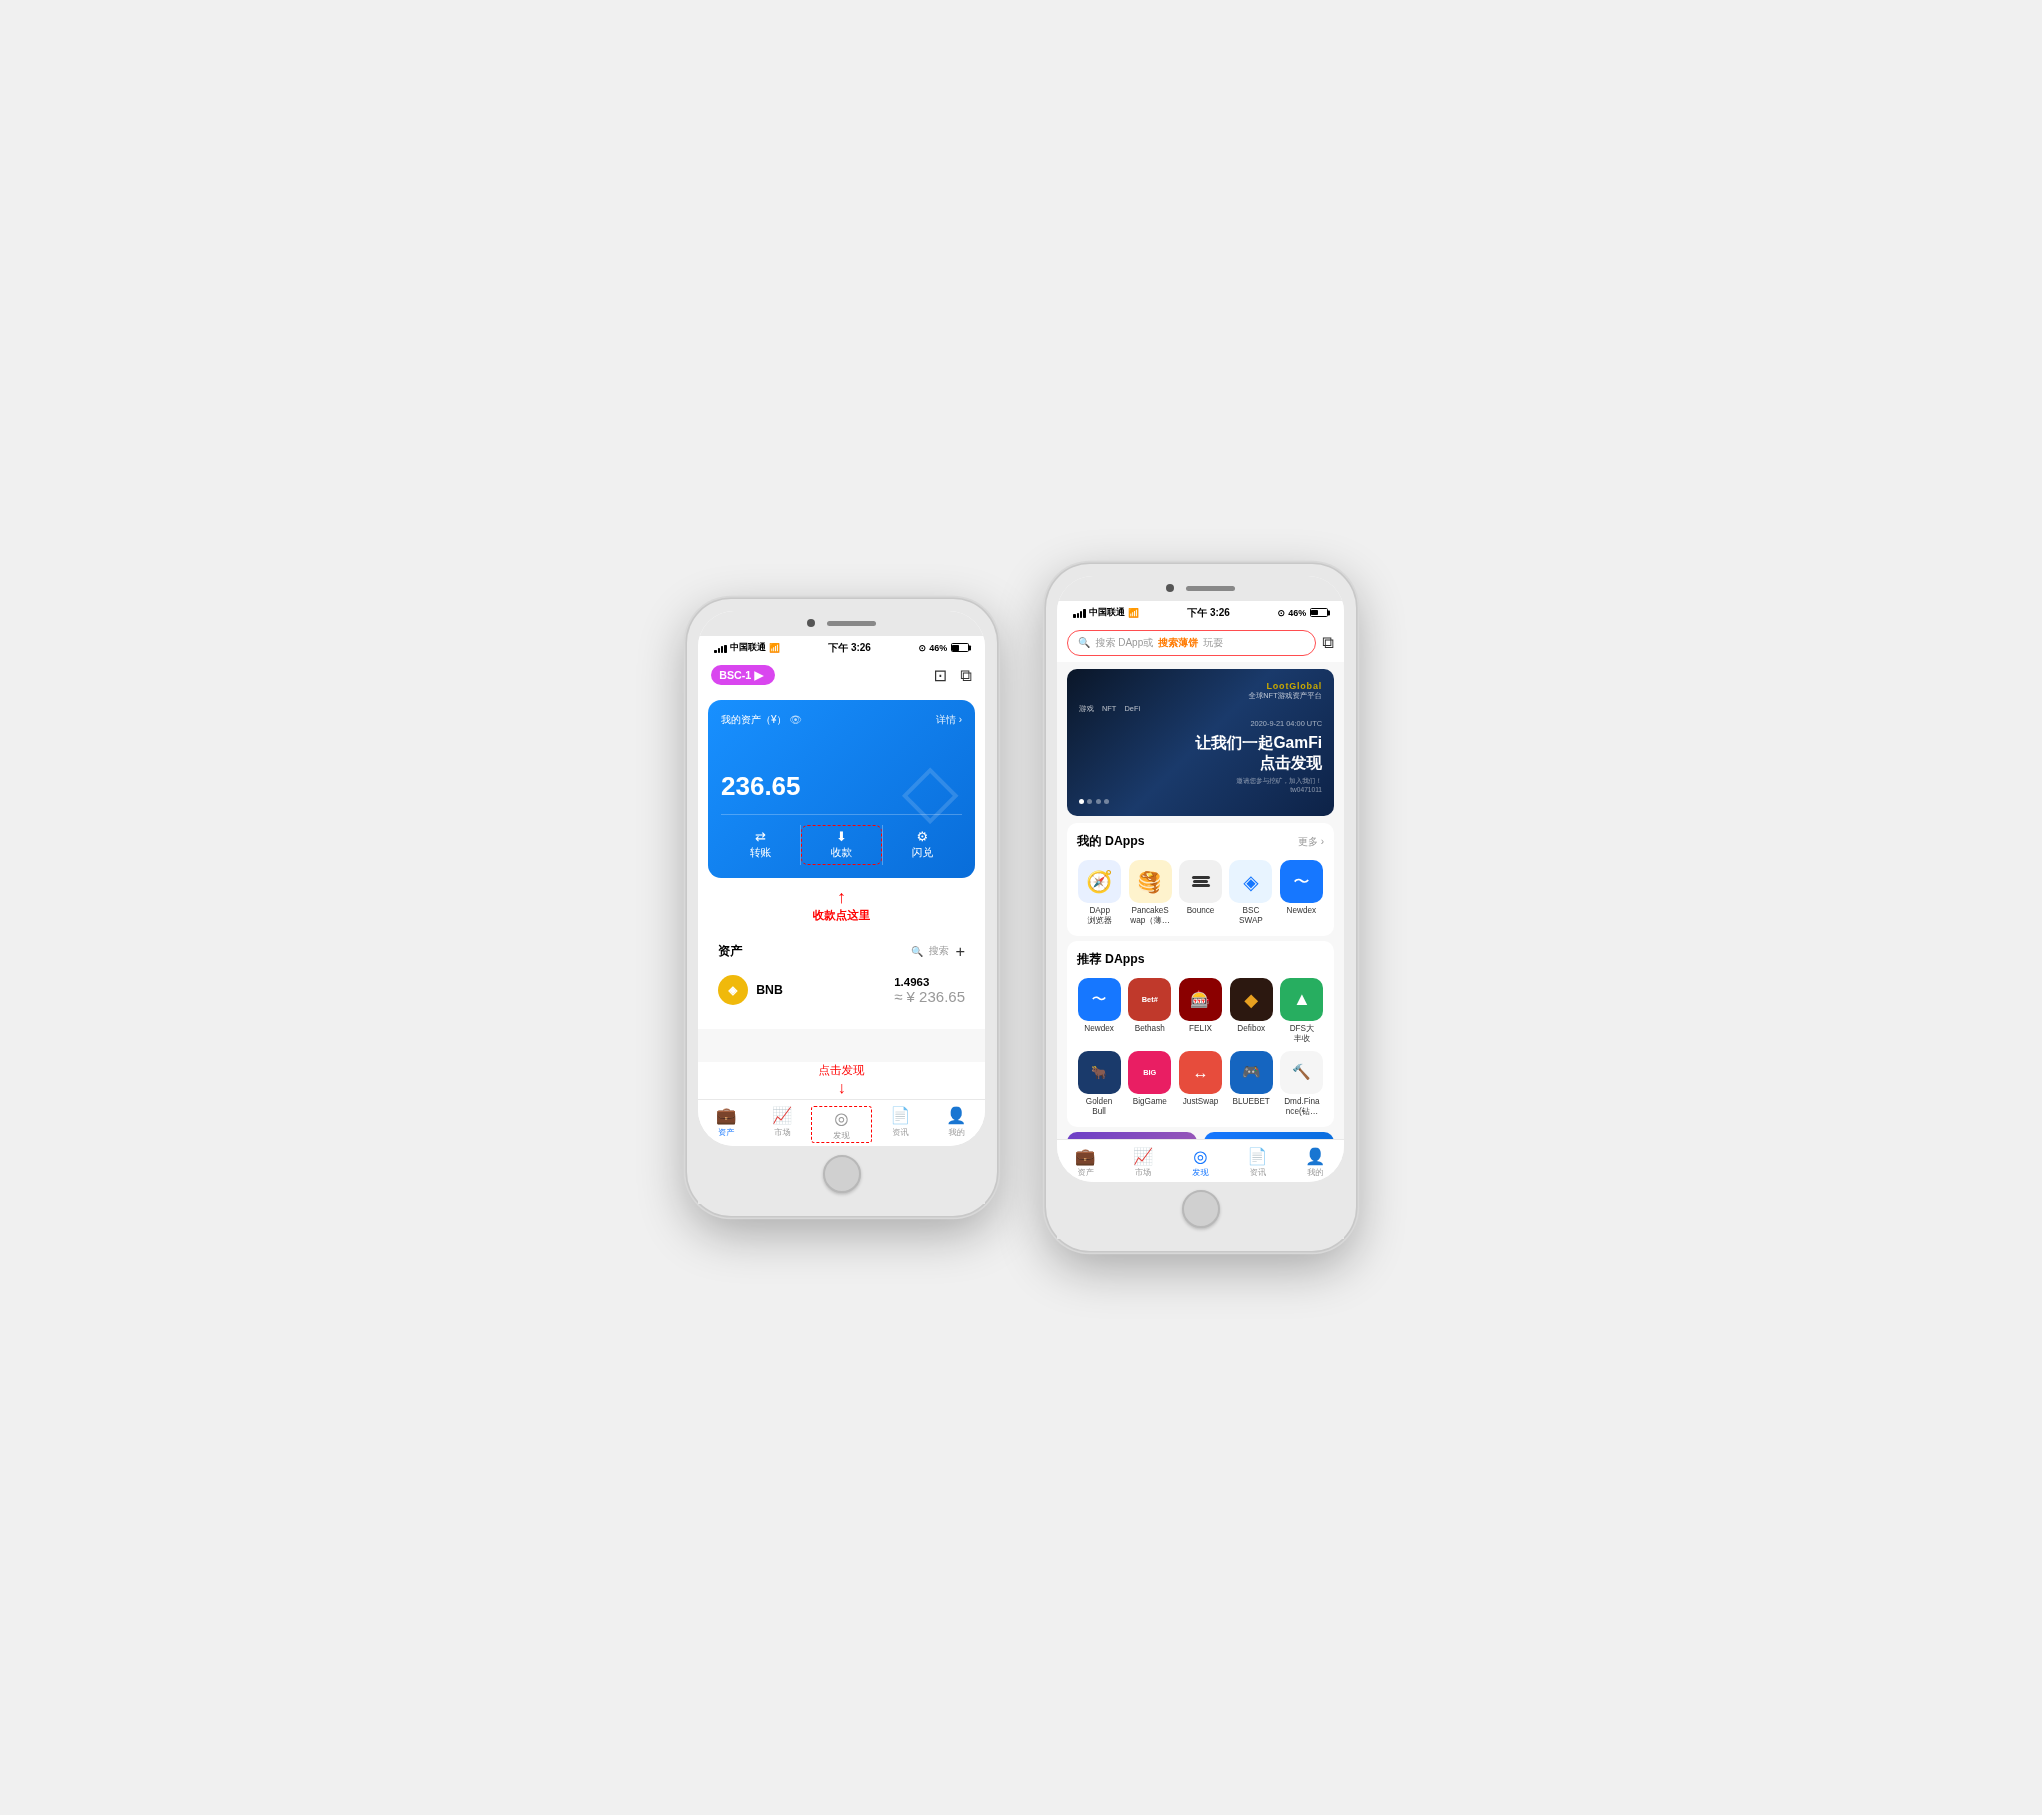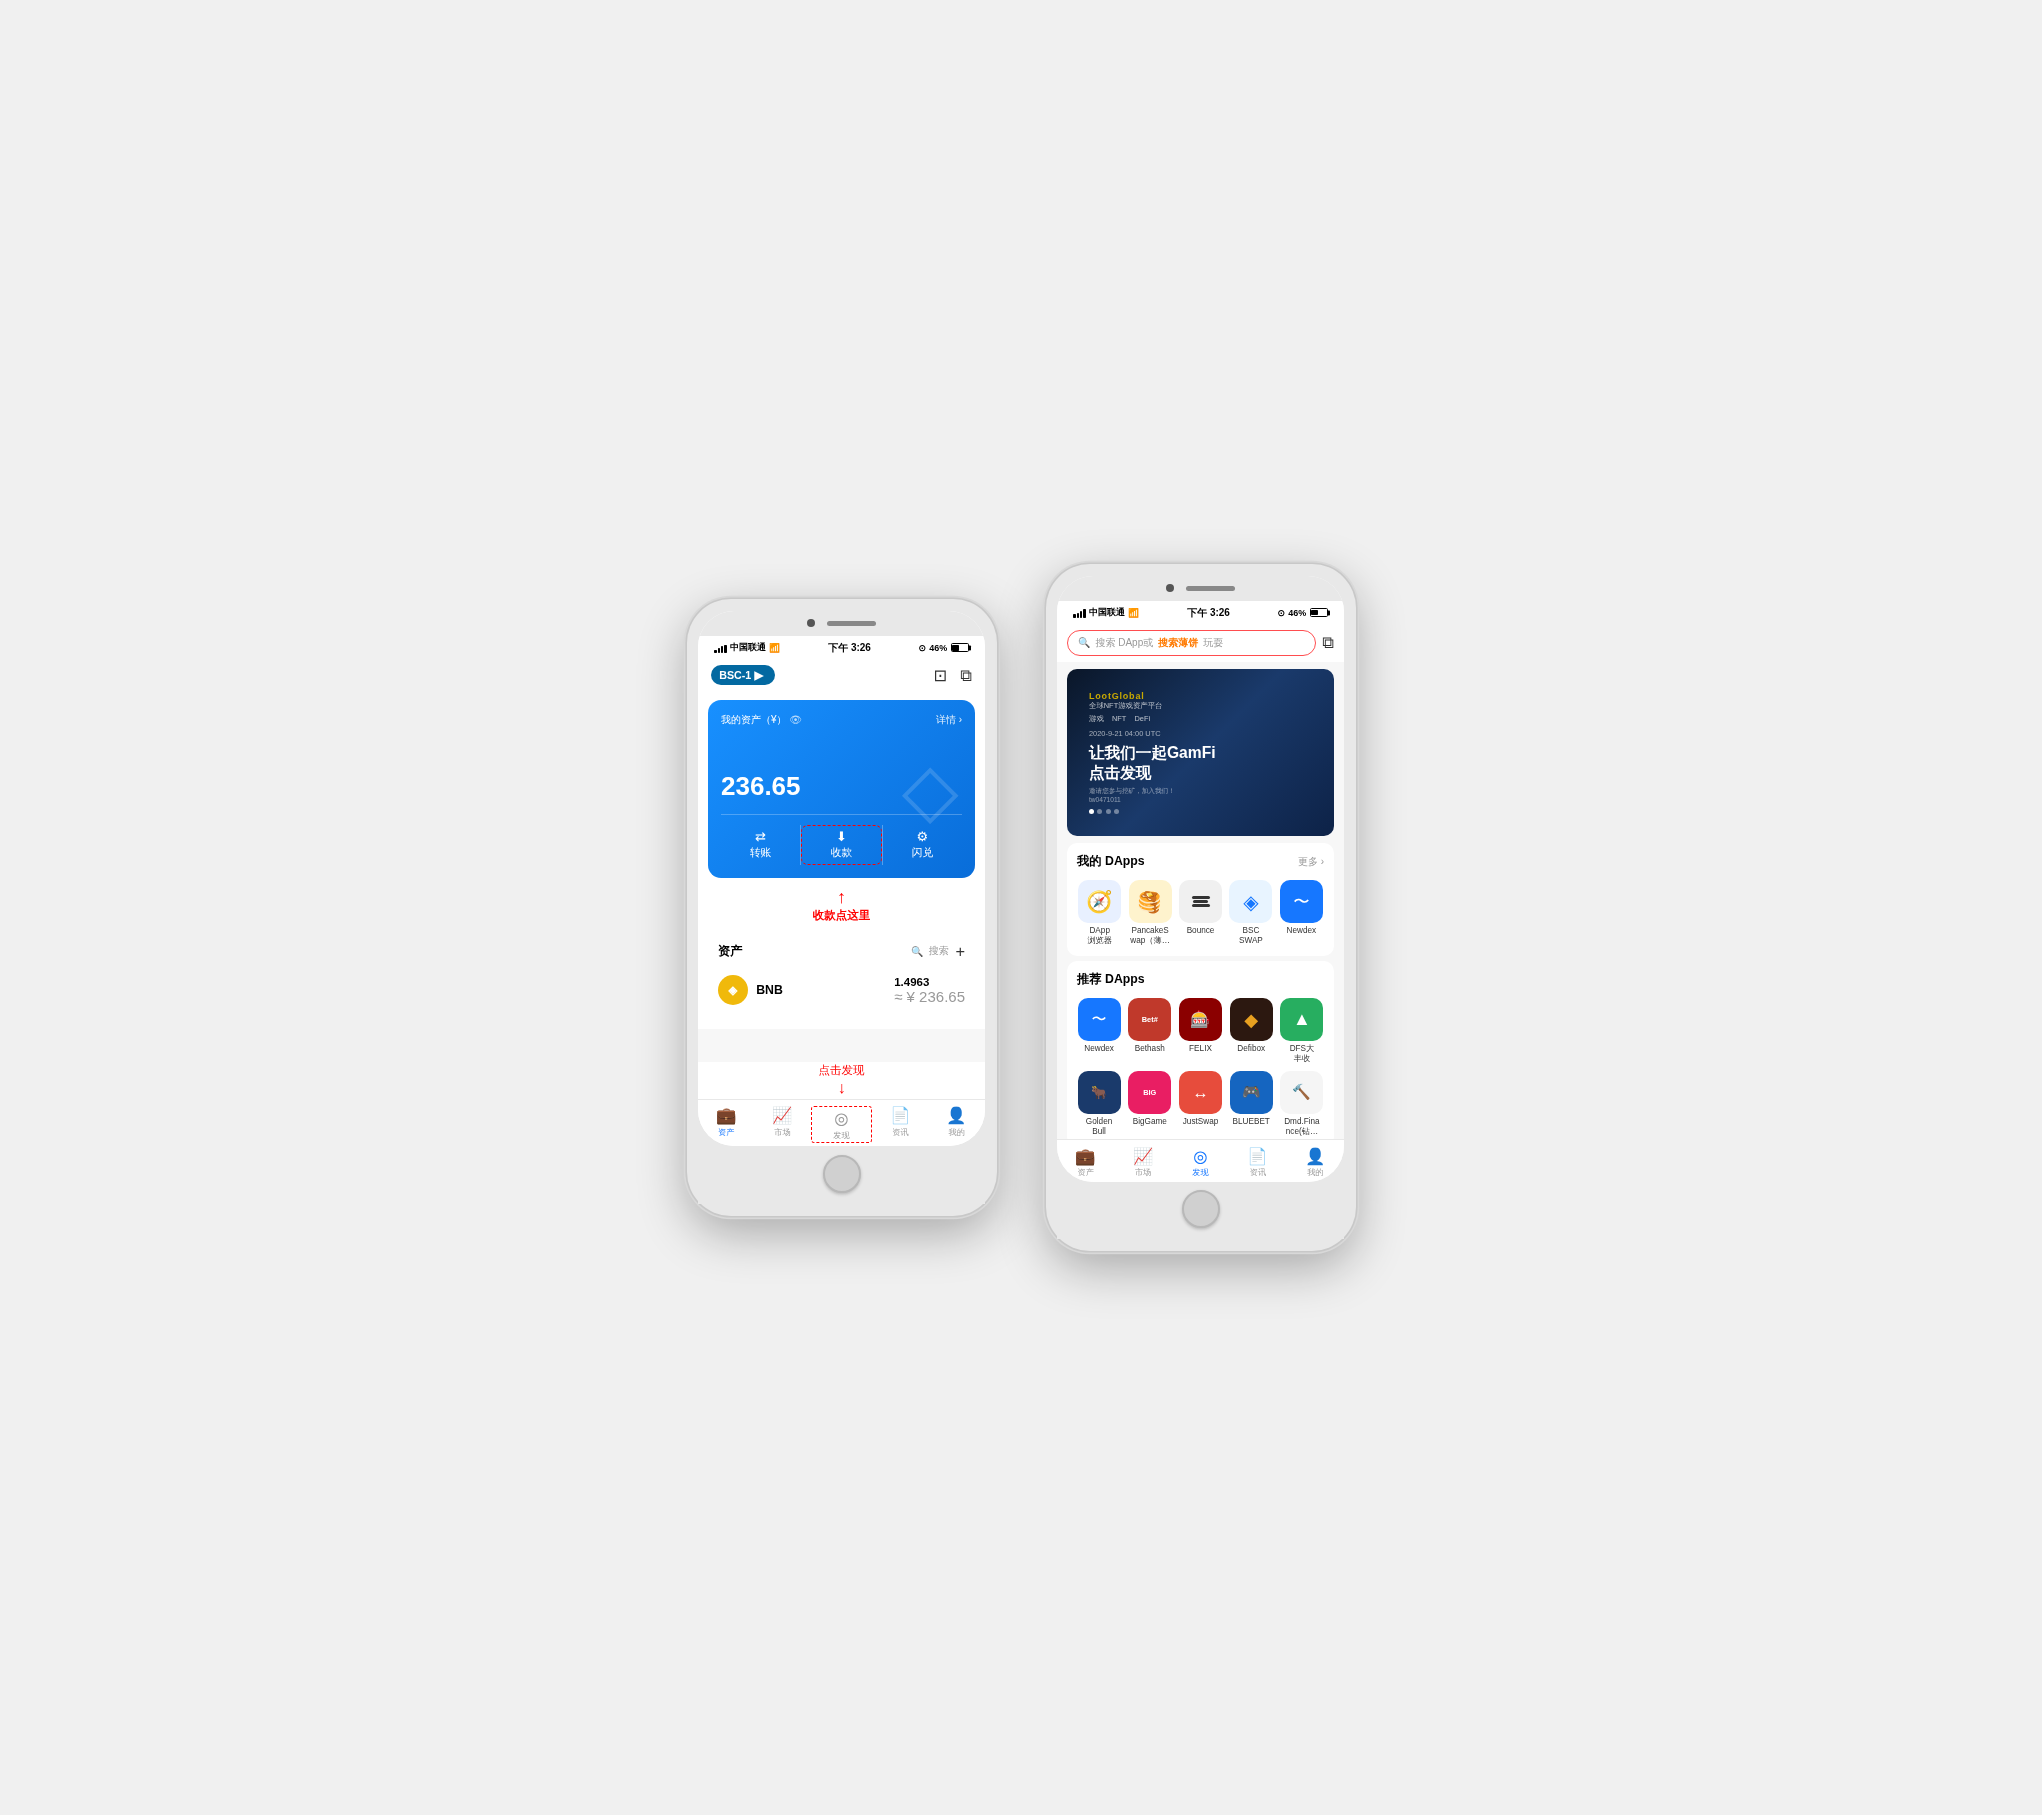--- a/index.html
+++ b/index.html
@@ -82,21 +82,21 @@
 
     
     .p1-header {
       background: #fff;
       padding: 6.6px 13px 6.6px;
       display: flex;
       align-items: center;
       justify-content: space-between;
     }
     .bsc-badge {
-      background: #0369a1;
+      background: #d946ef;
       color: #fff;
       border-radius: 16.4px;
       padding: 3.3px 11.5px 3.3px 8.2px;
       font-size: 10.7px;
       font-weight: 600;
       display: flex;
       align-items: center;
       gap: 3.3px;
     }
     .bsc-arrow { font-size: 11.5px; }
@@ -238,25 +238,26 @@
       color: #ff7a00;
       font-weight: 700;
     }
     .qr-icon-p2 { font-size: 16.4px; color: #333; }
 
     
     .banner {
       margin: 6.6px 10px;
       background: linear-gradient(135deg, #0a1628 0%, #1a3a6b 50%, #0d2247 100%);
       border-radius: 10px;
-      padding: 22px;
+      padding: 12px;
       color: #fff;
       position: relative;
       overflow: hidden;
       min-height: 90px;
+      text-align: right;
     }
     .banner-dots { display: flex; gap: 3.3px; margin-top: 6.6px; }
     .dot { width: 5px; height: 5px; border-radius: 50%; background: rgba(255,255,255,0.4); }
     .dot.active { background: #fff; }
 
     
     .section {
       background: #fff;
       margin: 5px 10px;
       border-radius: 10px;

